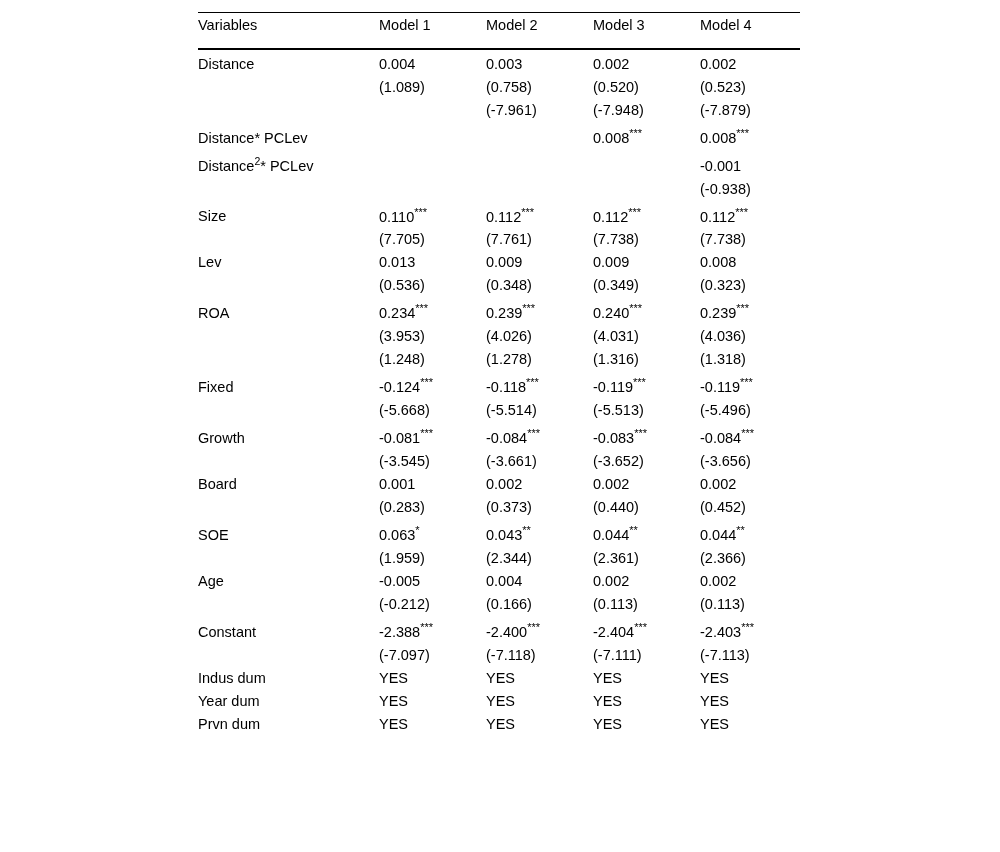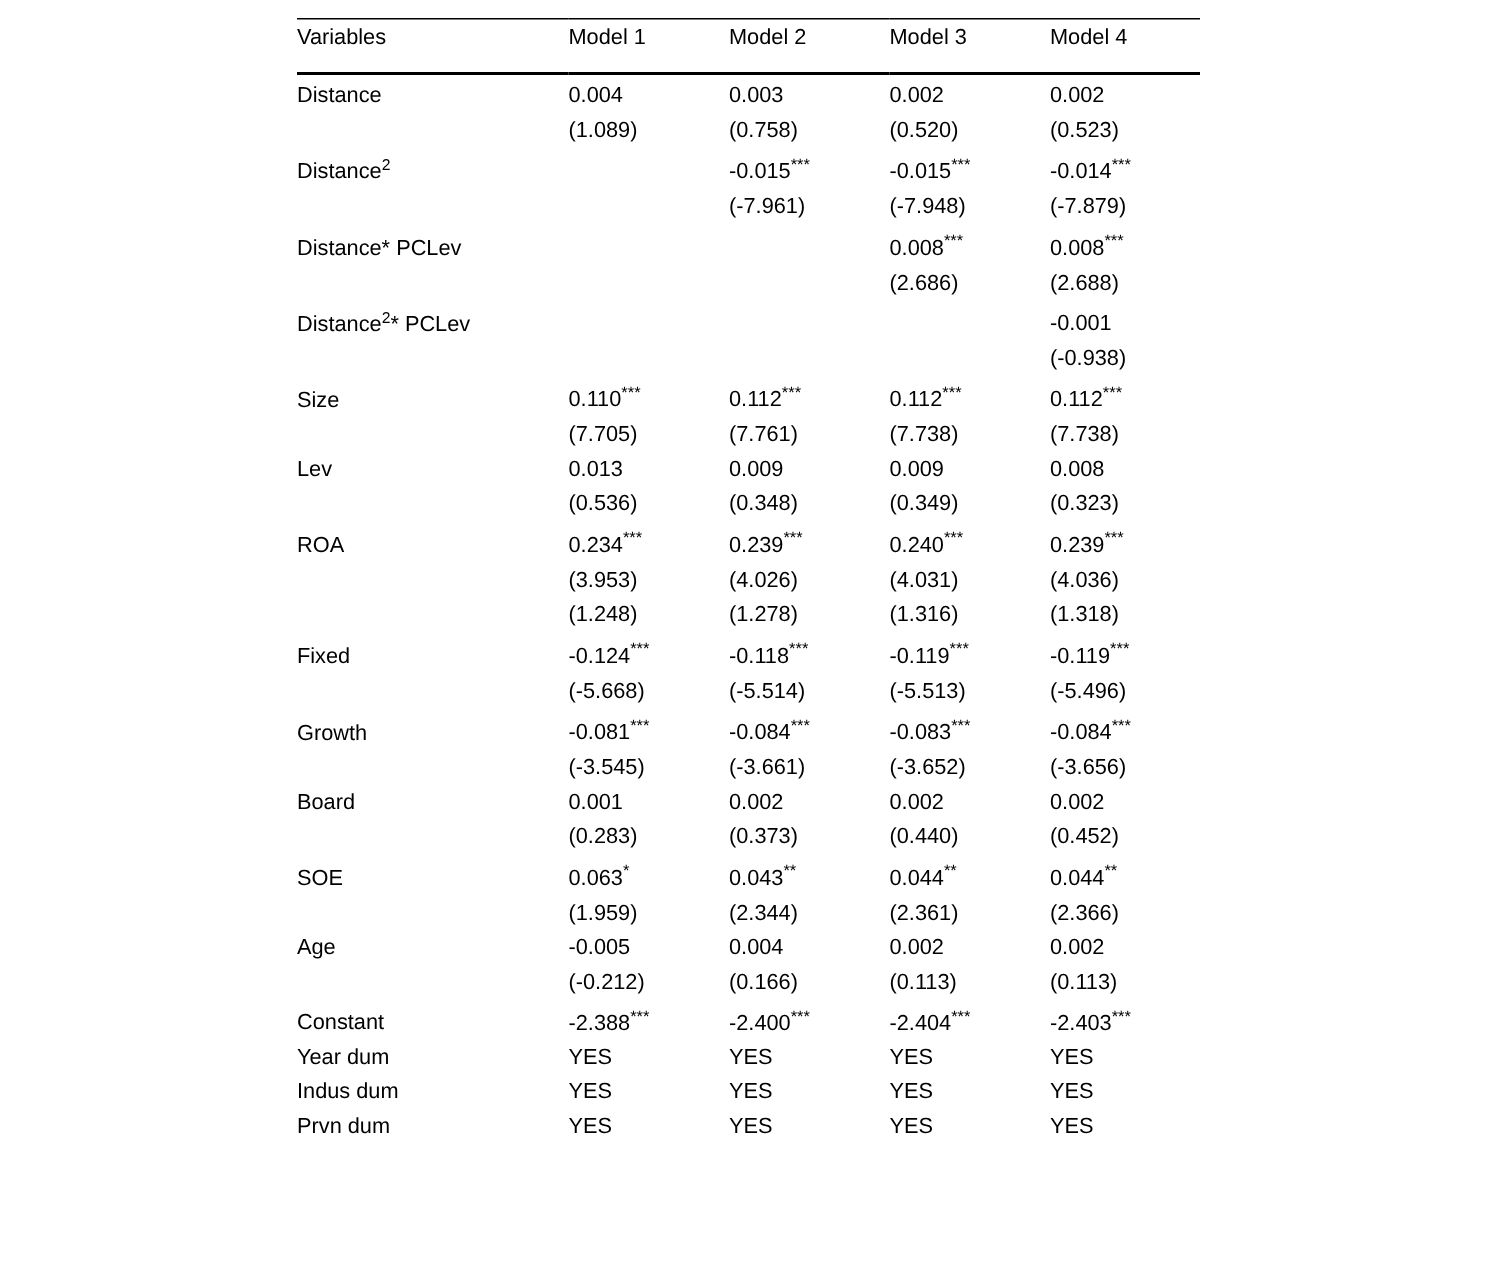--- a/index.html
+++ b/index.html
@@ -116,46 +116,32 @@
           <td><span>0.002</span></td>
         </tr>
         <tr class="data-row">
           <td></td>
           <td><span>(1.089)</span></td>
           <td><span>(0.758)</span></td>
           <td><span>(0.520)</span></td>
           <td><span>(0.523)</span></td>
         </tr>
         <tr class="data-row">
-          <td><span>Distance</span><span class="sup">2</span></td>
-          <td></td>
-          <td><span>-0.015</span><span class="stars">***</span></td>
-          <td><span>-0.015</span><span class="stars">***</span></td>
-          <td><span>-0.014</span><span class="stars">***</span></td>
-        </tr>
-        <tr class="data-row">
           <td></td>
           <td></td>
           <td><span>(-7.961)</span></td>
           <td><span>(-7.948)</span></td>
           <td><span>(-7.879)</span></td>
         </tr>
         <tr class="data-row">
           <td><span>Distance* PCLev</span></td>
           <td></td>
           <td></td>
           <td><span>0.008</span><span class="stars">***</span></td>
           <td><span>0.008</span><span class="stars">***</span></td>
-        </tr>
-        <tr class="data-row">
-          <td></td>
-          <td></td>
-          <td></td>
-          <td><span>(2.686)</span></td>
-          <td><span>(2.688)</span></td>
         </tr>
         <tr class="data-row">
           <td><span>Distance</span><span class="sup">2</span><span>* PCLev</span></td>
           <td></td>
           <td></td>
           <td></td>
           <td><span>-0.001</span></td>
         </tr>
         <tr class="data-row">
           <td></td>
@@ -284,28 +270,35 @@
           <td><span>(0.113)</span></td>
         </tr>
         <tr class="data-row">
           <td><span>Constant</span></td>
           <td><span>-2.388</span><span class="stars">***</span></td>
           <td><span>-2.400</span><span class="stars">***</span></td>
           <td><span>-2.404</span><span class="stars">***</span></td>
           <td><span>-2.403</span><span class="stars">***</span></td>
         </tr>
         <tr class="data-row">
+          <td></td>
+          <td><span>(-7.097)</span></td>
+          <td><span>(-7.118)</span></td>
+          <td><span>(-7.111)</span></td>
+          <td><span>(-7.113)</span></td>
+        </tr>
+        <tr class="data-row">
+          <td><span>Indus dum</span></td>
+          <td><span>YES</span></td>
+          <td><span>YES</span></td>
+          <td><span>YES</span></td>
+          <td><span>YES</span></td>
+        </tr>
+        <tr class="data-row">
           <td><span>Year dum</span></td>
-          <td><span>YES</span></td>
-          <td><span>YES</span></td>
-          <td><span>YES</span></td>
-          <td><span>YES</span></td>
-        </tr>
-        <tr class="data-row">
-          <td><span>Indus dum</span></td>
           <td><span>YES</span></td>
           <td><span>YES</span></td>
           <td><span>YES</span></td>
           <td><span>YES</span></td>
         </tr>
         <tr class="data-row">
           <td><span>Prvn dum</span></td>
           <td><span>YES</span></td>
           <td><span>YES</span></td>
           <td><span>YES</span></td>

